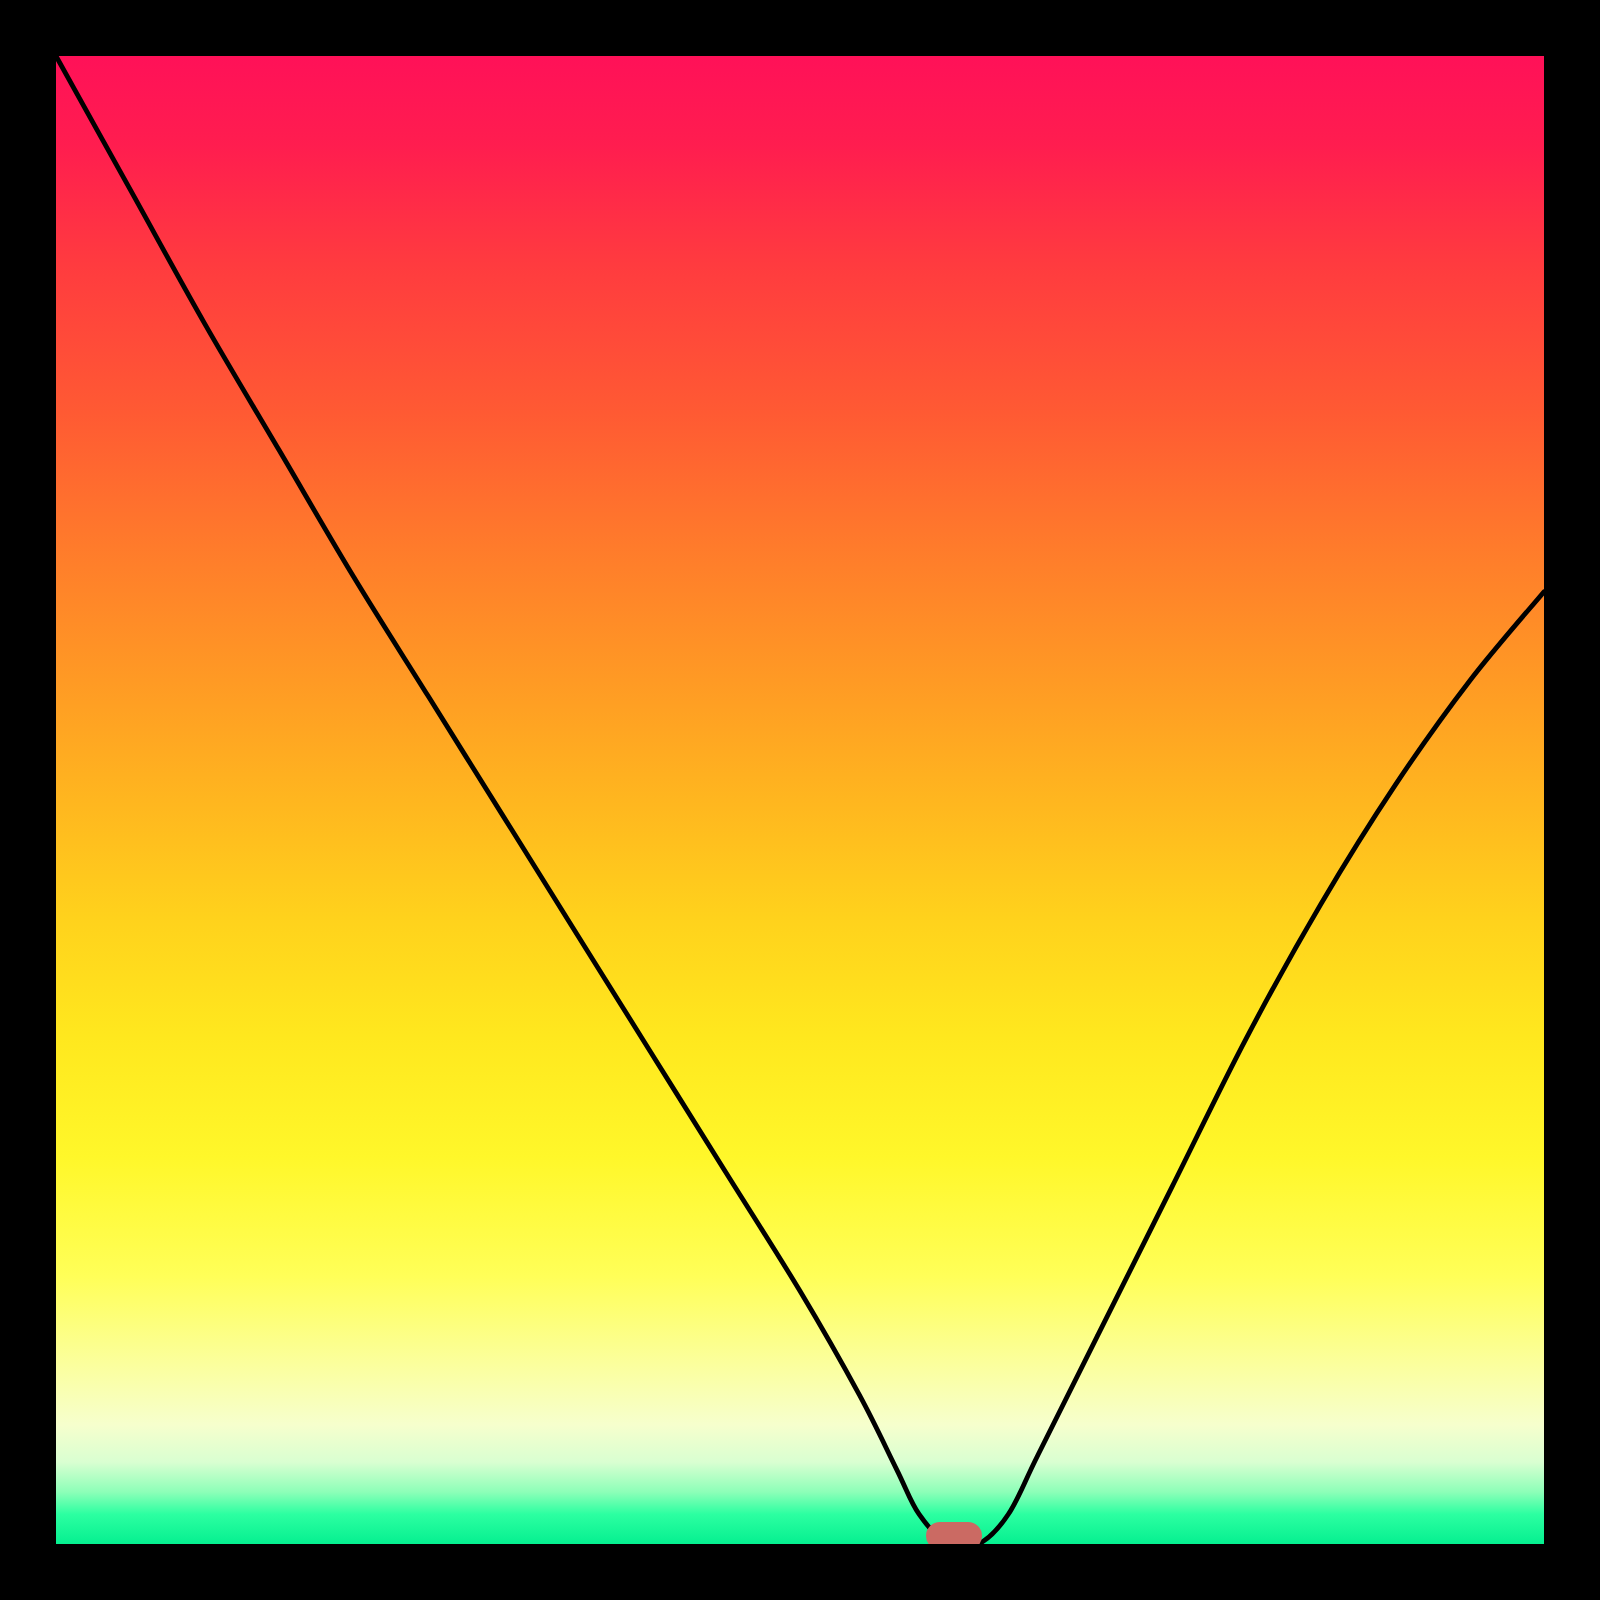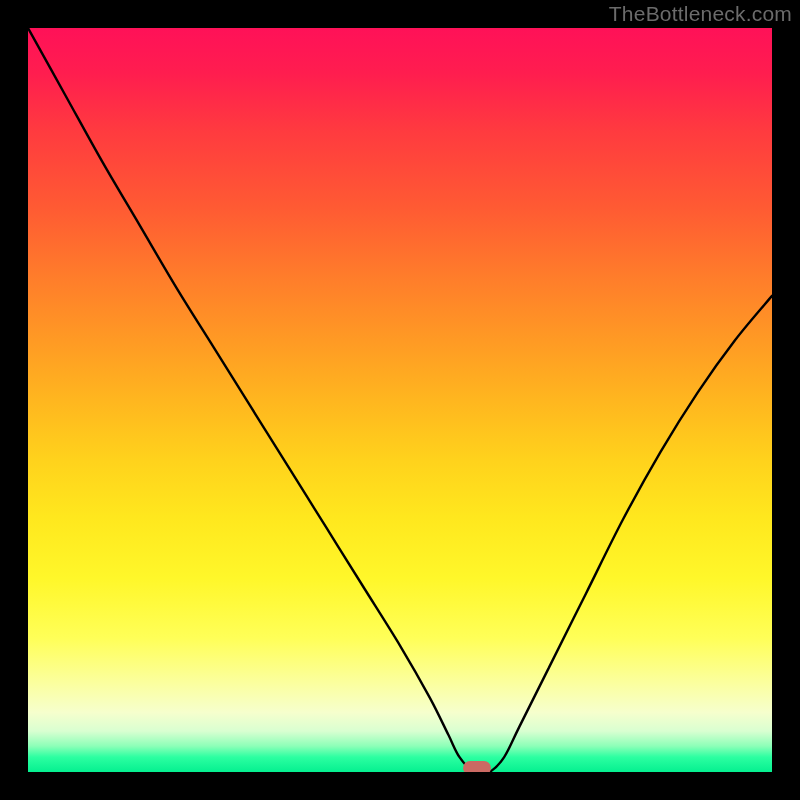--- a/index.html
+++ b/index.html
@@ -70,21 +70,20 @@
     height: 14px;
     border-radius: 7px;
     background: #cb6a63;
     transform: translate(-50%, -50%);
   }
 </style>
 </head>
 <body>
 
 <div class="frame">
-  <div class="watermark">TheBottleneck.com</div>
 
   <div class="plot">
     <div class="gradient"></div>
 
     <svg class="curve" viewBox="0 0 744 744" preserveAspectRatio="none">
       <path id="curve-path" fill="none" stroke="#000" stroke-width="2.4" stroke-linecap="round" stroke-linejoin="round" d="M 0.00 0.00 C 6.20 11.16, 24.80 44.64, 37.20 66.96 C 49.60 89.28, 62.00 112.22, 74.40 133.92 C 86.80 155.62, 99.20 176.08, 111.60 197.16 C 124.00 218.24, 136.40 239.94, 148.80 260.40 C 161.20 280.86, 173.60 300.08, 186.00 319.92 C 198.40 339.76, 210.80 359.60, 223.20 379.44 C 235.60 399.28, 248.00 419.12, 260.40 438.96 C 272.80 458.80, 285.20 478.64, 297.60 498.48 C 310.00 518.32, 322.40 538.16, 334.80 558.00 C 347.20 577.84, 360.84 598.92, 372.00 617.52 C 383.16 636.12, 393.70 654.72, 401.76 669.60 C 409.82 684.48, 415.40 696.88, 420.36 706.80 C 425.32 716.72, 427.18 722.92, 431.52 729.12 C 435.86 735.32, 441.44 741.52, 446.40 744.00 C 451.36 746.48, 456.32 746.48, 461.28 744.00 C 466.24 741.52, 471.20 736.56, 476.16 729.12 C 481.12 721.68, 483.60 714.24, 491.04 699.36 C 498.48 684.48, 509.64 662.16, 520.80 639.84 C 531.96 617.52, 545.60 590.24, 558.00 565.44 C 570.40 540.64, 582.80 514.60, 595.20 491.04 C 607.60 467.48, 620.00 445.16, 632.40 424.08 C 644.80 403.00, 657.20 383.16, 669.60 364.56 C 682.00 345.96, 694.40 328.60, 706.80 312.48 C 719.20 296.36, 737.80 275.28, 744.00 267.84"></path>
     </svg>
 
     <div class="marker" id="marker" style="left: 449.376px; top: 739.536px; background: rgb(203, 106, 99);"></div>
   </div>

